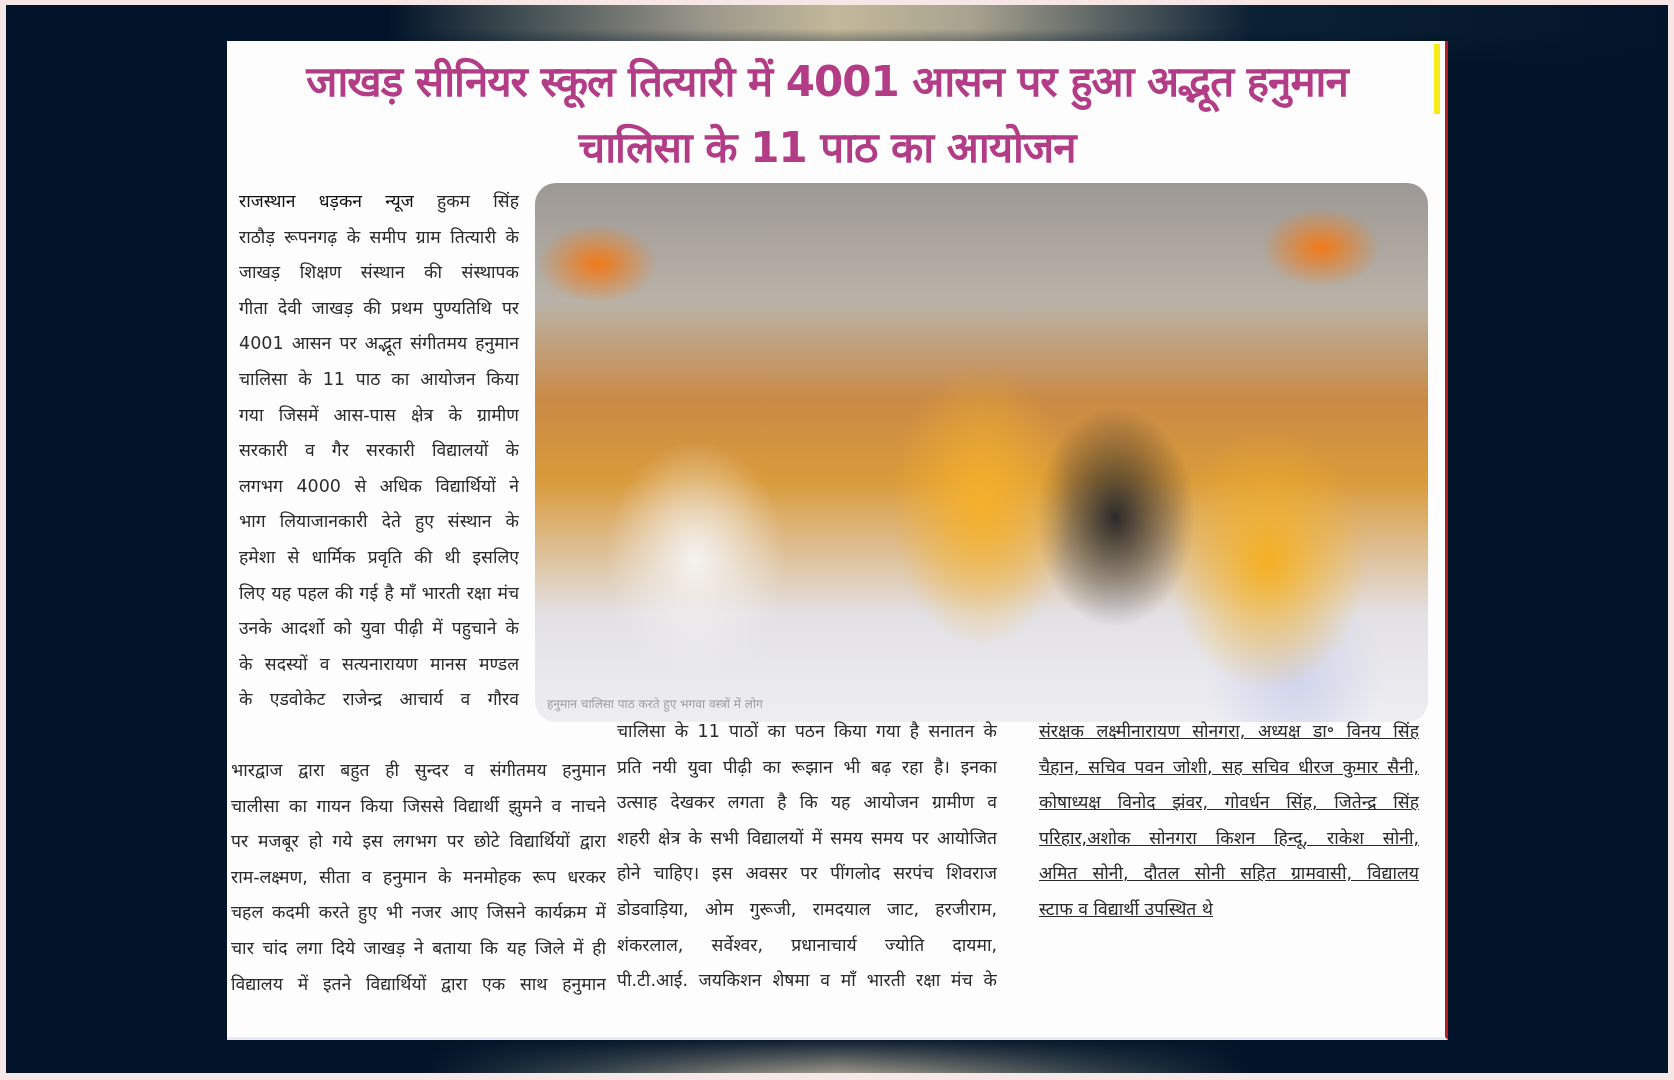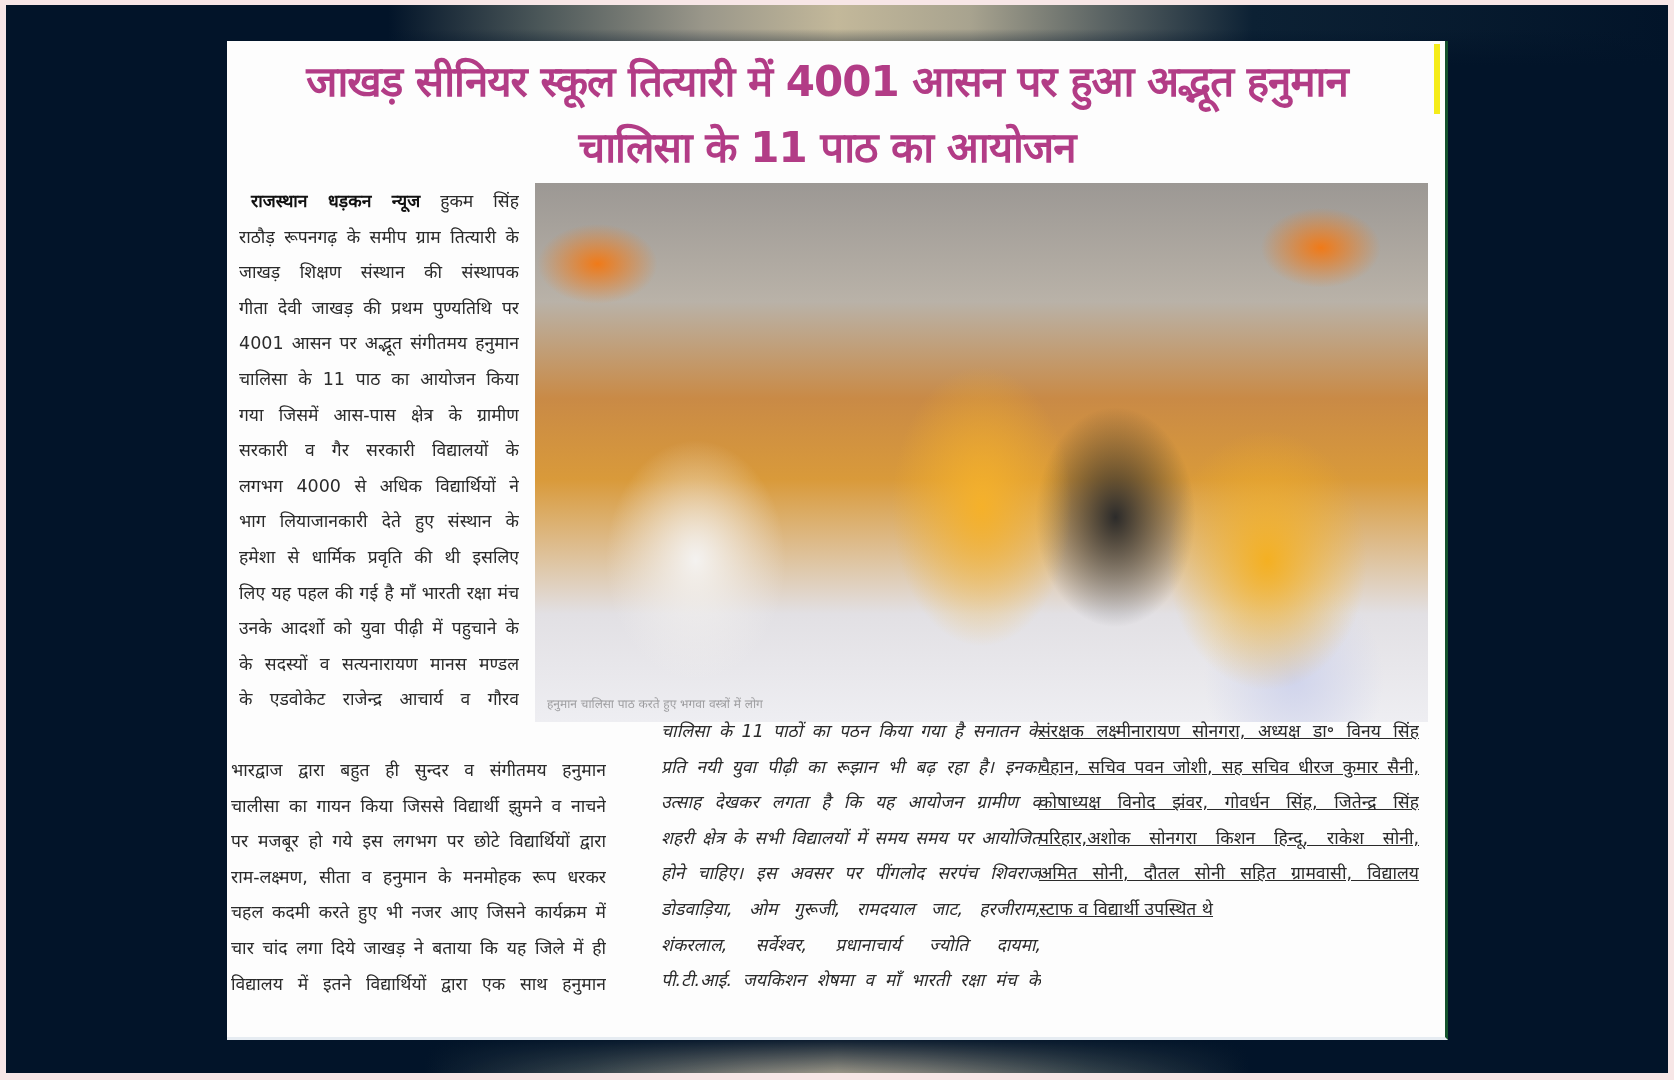--- a/index.html
+++ b/index.html
@@ -26,21 +26,21 @@
       background: linear-gradient(to right, #021429 0%, #021429 25%, #3c4a50 35%, #8b8a80 45%, #a9a391 50%, #8b8a80 55%, #3c4a50 65%, #021429 75%, #021429 100%);
       opacity: 0.9;
     }
     .frame-glow-bottom::after {
       content: ""; position: absolute; left: 0; right: 0; top: 0; height: 36px;
       background: linear-gradient(to top, rgba(2,20,41,0) 0%, rgba(2,20,41,1) 100%);
     }
     .paper {
       position: absolute; left: 227px; top: 41px; width: 1218px; height: 996px;
       background: #fdfdfd;
-      border-right: 3px solid #14532d;
+      border-right: 3px solid #b91c1c;
       border-bottom: 3px solid #e6ecf2;
       overflow: hidden;
     }
     .headline {
       position: absolute; left: 0; top: 8px; width: 1200px;
       text-align: center; color: #b23c86;
       font-family: "DejaVu Sans", sans-serif; font-weight: bold;
       font-size: 42px; line-height: 66px; letter-spacing: -1px;
     }
     .yellow-bar {
@@ -52,37 +52,38 @@
       background:
         radial-gradient(ellipse 60px 40px at 88% 12%, #f07a18 0%, rgba(240,122,24,0) 100%),
         radial-gradient(ellipse 60px 40px at 7% 15%, #f07a18 0%, rgba(240,122,24,0) 100%),
         radial-gradient(ellipse 90px 140px at 50% 60%, #f5b12a 0%, rgba(245,177,42,0) 100%),
         radial-gradient(ellipse 100px 130px at 82% 70%, #f4b022 0%, rgba(244,176,34,0) 100%),
         radial-gradient(ellipse 90px 120px at 18% 70%, #f4f2f0 0%, rgba(244,242,240,0) 100%),
         radial-gradient(ellipse 80px 110px at 65% 62%, #2c2b2a 0%, rgba(44,43,42,0) 100%),
         radial-gradient(ellipse 90px 100px at 85% 92%, #d0d4ec 0%, rgba(208,212,236,0) 100%),
         linear-gradient(to bottom, #9c9894 0%, #b9b2a8 22%, #c98a46 40%, #d99a3a 55%, #e2e0e4 80%, #eeeef2 100%);
       overflow: hidden;
+      border-radius: 21px;
     }
     .photo-label {
       position: absolute; left: 12px; bottom: 10px;
       font-size: 12px; color: rgba(0,0,0,0.35);
     }
     .col {
       position: absolute;
       font-family: "DejaVu Sans", sans-serif;
       color: #2a2a2a; font-size: 17.5px; line-height: 35.6px;
       text-align: justify; text-align-last: justify;
     }
     .col .line { display: block; white-space: nowrap; overflow: hidden; }
     .col .line.last { text-align-last: left; }
-    .dateline { font-weight: bold; color: #111; margin-left: 12px; }
+    .dateline { font-weight: normal; color: #111; }
     .col1a { left: 12px; top: 143px; width: 280px; }
     .col1b { left: 4px; top: 712px; width: 375px; }
-    .col2 { left: 434px; top: 673px; width: 380px; font-style: italic; }
+    .col2 { left: 390px; top: 673px; width: 380px; }
     .col3 { left: 812px; top: 673px; width: 380px; text-decoration: underline; }
   </style>
 </head>
 <body>
 
 <div class="frame">
   <div class="frame-glow"></div>
   <div class="frame-glow-bottom"></div>
 </div>
 

